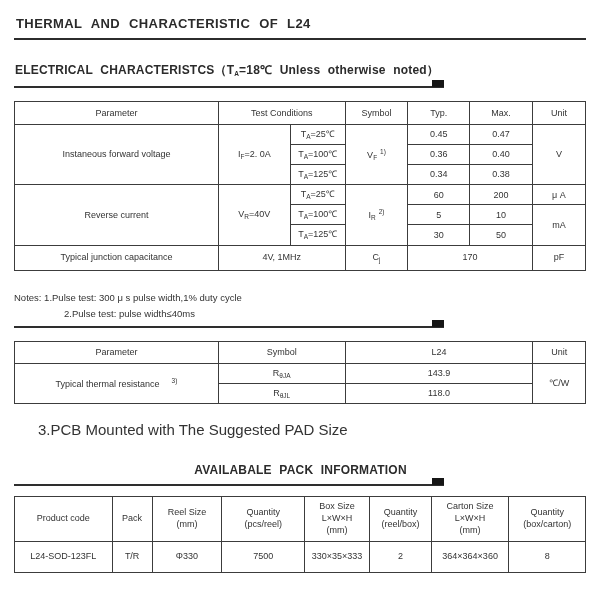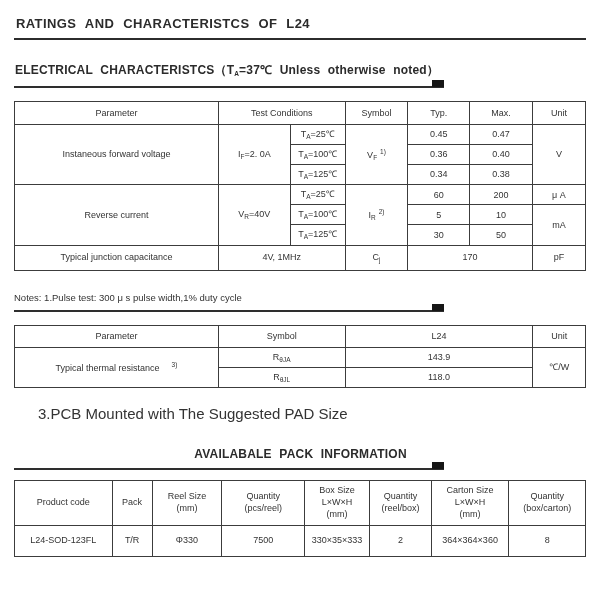--- a/index.html
+++ b/index.html
@@ -41,25 +41,25 @@
   .notes .l2{margin-left:50px;margin-top:5px;}
   .thermal-head{margin-top:27px;}
   .thermal-note{margin-top:17px;margin-left:24px;font-size:15px;color:#333;}
   .pack-head{margin-top:25px;text-align:center;}
 </style>
 </head>
 <body>
 
 <div class="page">
 
-  <div class="page-title">RATINGS AND CHARACTERISTCS OF L24</div>
+  <div class="page-title">THERMAL AND CHARACTERISTIC OF L24</div>
   <div class="title-rule"></div>
 
   <div>
-    <div class="sec-head"><span>ELECTRICAL CHARACTERISTCS（T</span><sub>A</sub><span>=37℃ Unless otherwise noted）</span></div>
+    <div class="sec-head"><span>ELECTRICAL CHARACTERISTCS（T</span><sub>A</sub><span>=18℃ Unless otherwise noted）</span></div>
     <div class="sec-rule">
         <span class="sq"></span>
       </div>
 
     <table class="elec">
       <colgroup>
         <col style="width:35.7%">
           <col style="width:12.6%">
           <col style="width:9.6%">
         <col style="width:11%">
@@ -120,20 +120,21 @@
         <td colspan="2">4V, 1MHz</td>
         <td><span>C</span><sub>j</sub></td>
         <td colspan="2">170</td>
         <td>pF</td>
       </tr>
     </tbody>
       </table>
 
     <div class="notes">
       <div class="l1">Notes: 1.Pulse test: 300 μ s pulse width,1% duty cycle</div>
+      <div class="l2">2.Pulse test: pulse width≤40ms</div>
     </div>
   </div>
 
   <div>
     <div class="sec-rule">
         <span class="sq"></span>
       </div>
 
     <table class="thermal-tbl">
       <colgroup>

